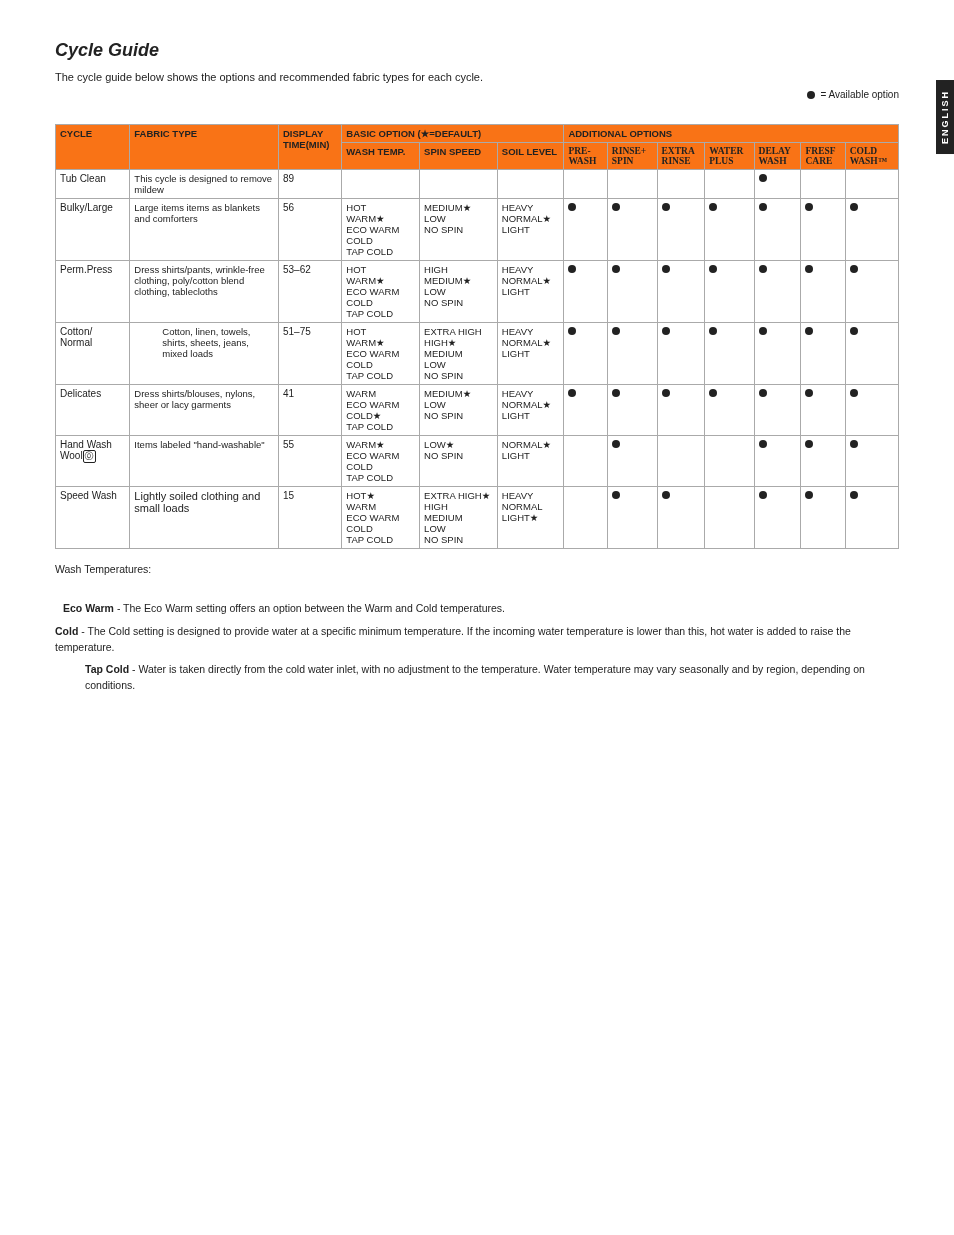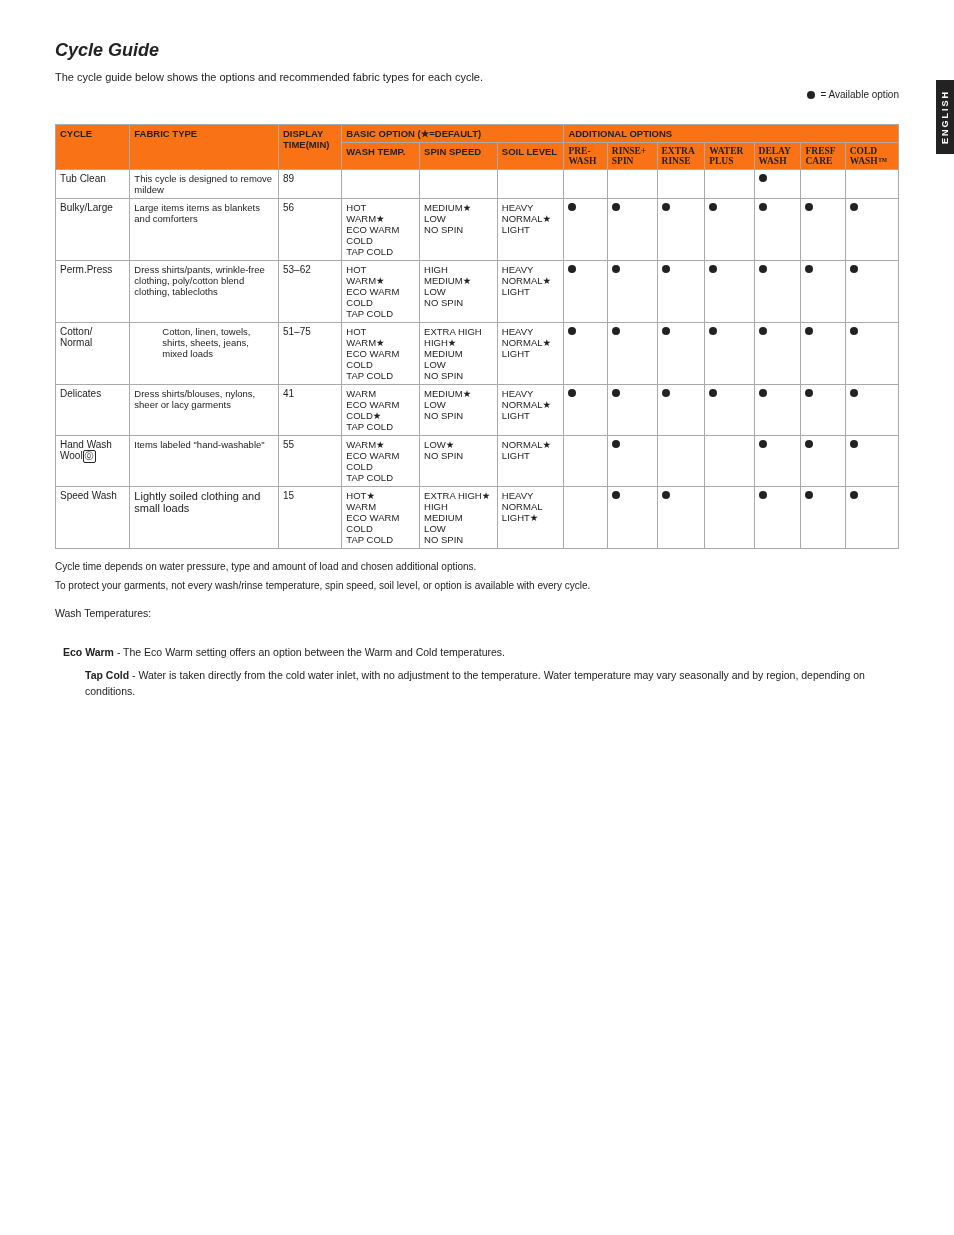--- a/index.html
+++ b/index.html
@@ -333,25 +333,22 @@
           <td class="dot-cell col-add"><span class="dot-fill"></span></td>
           <td class="dot-cell col-add"><span class="dot-fill"></span></td>
           <td class="dot-cell col-add"></td>
           <td class="dot-cell col-add"><span class="dot-fill"></span></td>
           <td class="dot-cell col-add"><span class="dot-fill"></span></td>
           <td class="dot-cell col-add"><span class="dot-fill"></span></td>
         </tr>
       </tbody>
   </table>
 
-  <div id="notes-section">
-      <p class="note-text">Cycle time depends on water pressure, type and amount of load and chosen additional options.</p>
-      <p class="note-text">To protect your garments, not every wash/rinse temperature, spin speed, soil level, or option is available with every cycle.</p>
-    </div>
 
   <div class="wash-temp-section">
     <p>Wash Temperatures:</p>
     <div id="wash-temp-notes">
         <p style="margin-bottom: 6px; line-height: 1.55; padding-left: 8px;"><span class="label-bold">Eco Warm</span> - The Eco Warm setting offers an option between the Warm and Cold temperatures.</p>
+        <p style="margin-bottom: 6px; line-height: 1.55; padding-left: 0px;"><span class="label-bold">Cold</span> - The Cold setting is designed to provide water at a specific minimum temperature. If the incoming water temperature is lower than this, hot water is added to raise the temperature.</p>
         <p style="margin-bottom: 6px; line-height: 1.55; padding-left: 30px;"><span class="label-bold">Tap Cold</span> - Water is taken directly from the cold water inlet, with no adjustment to the temperature. Water temperature may vary seasonally and by region, depending on conditions.</p>
       </div>
   </div>
 </div>
 
 </body></html>

